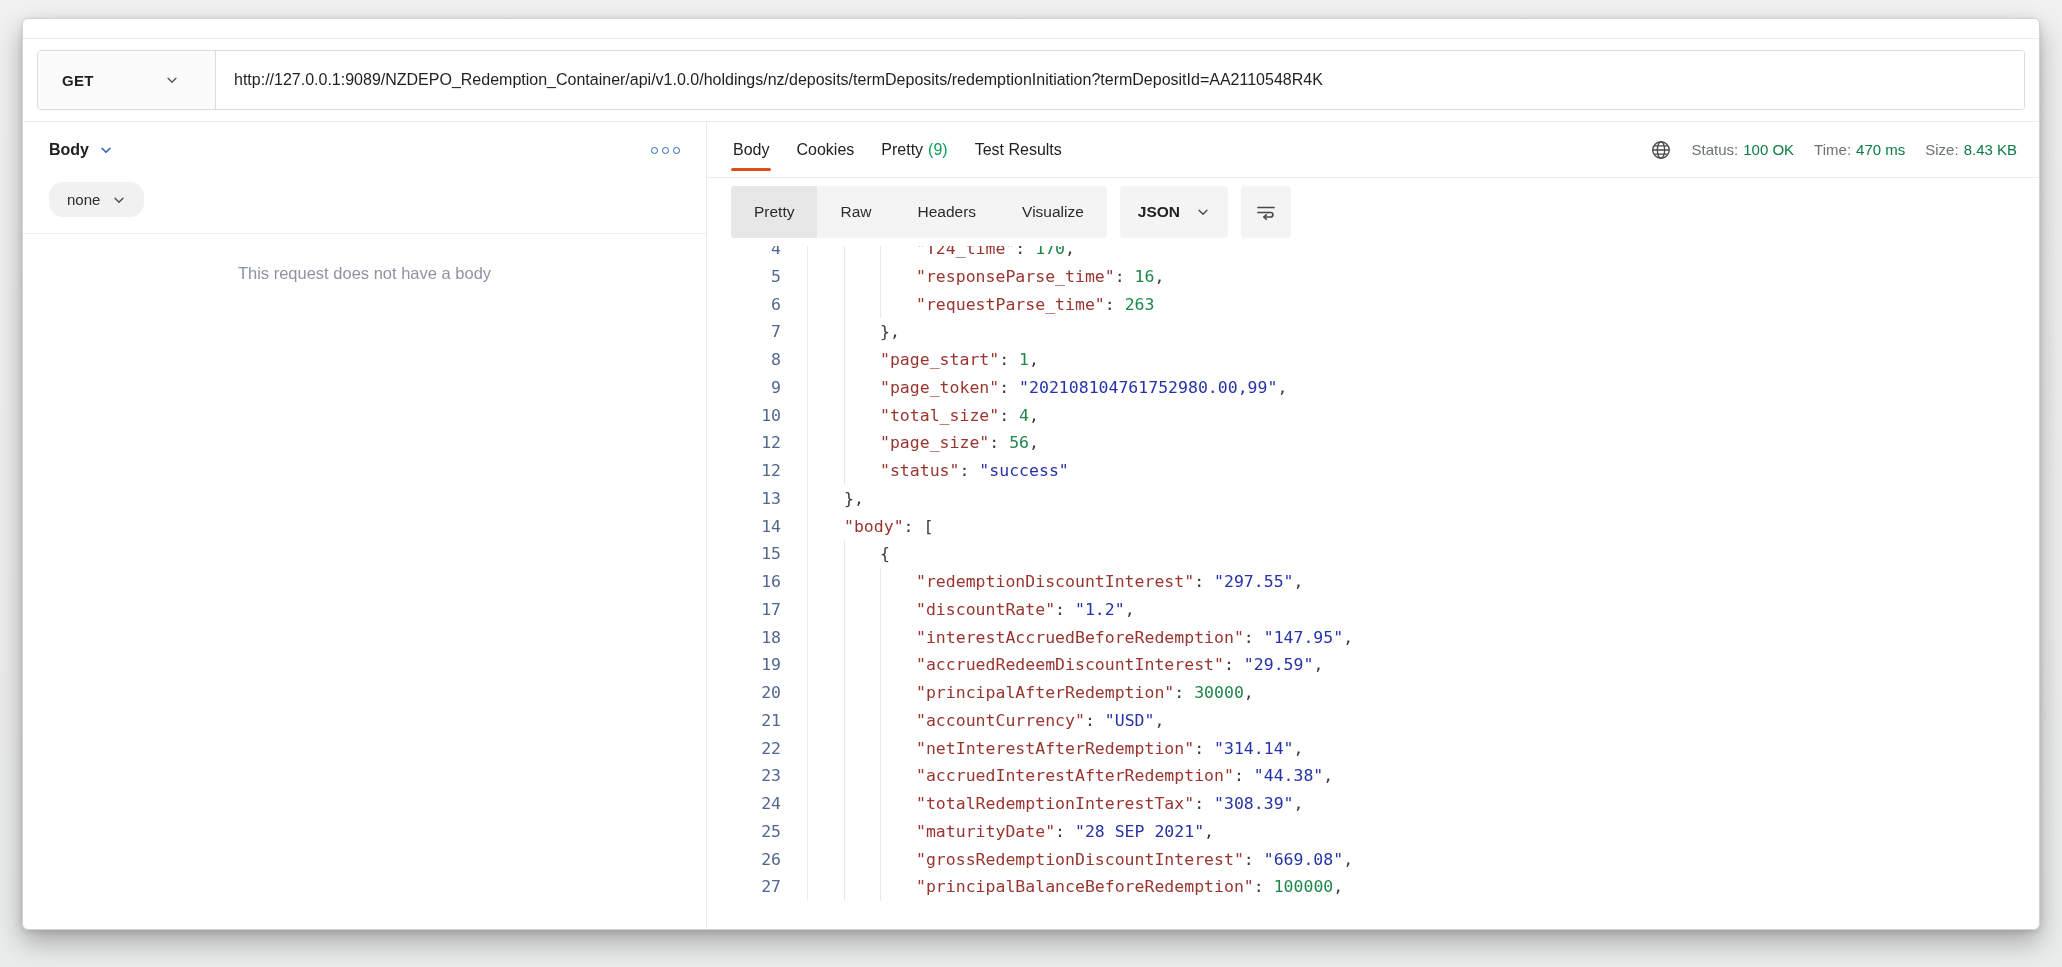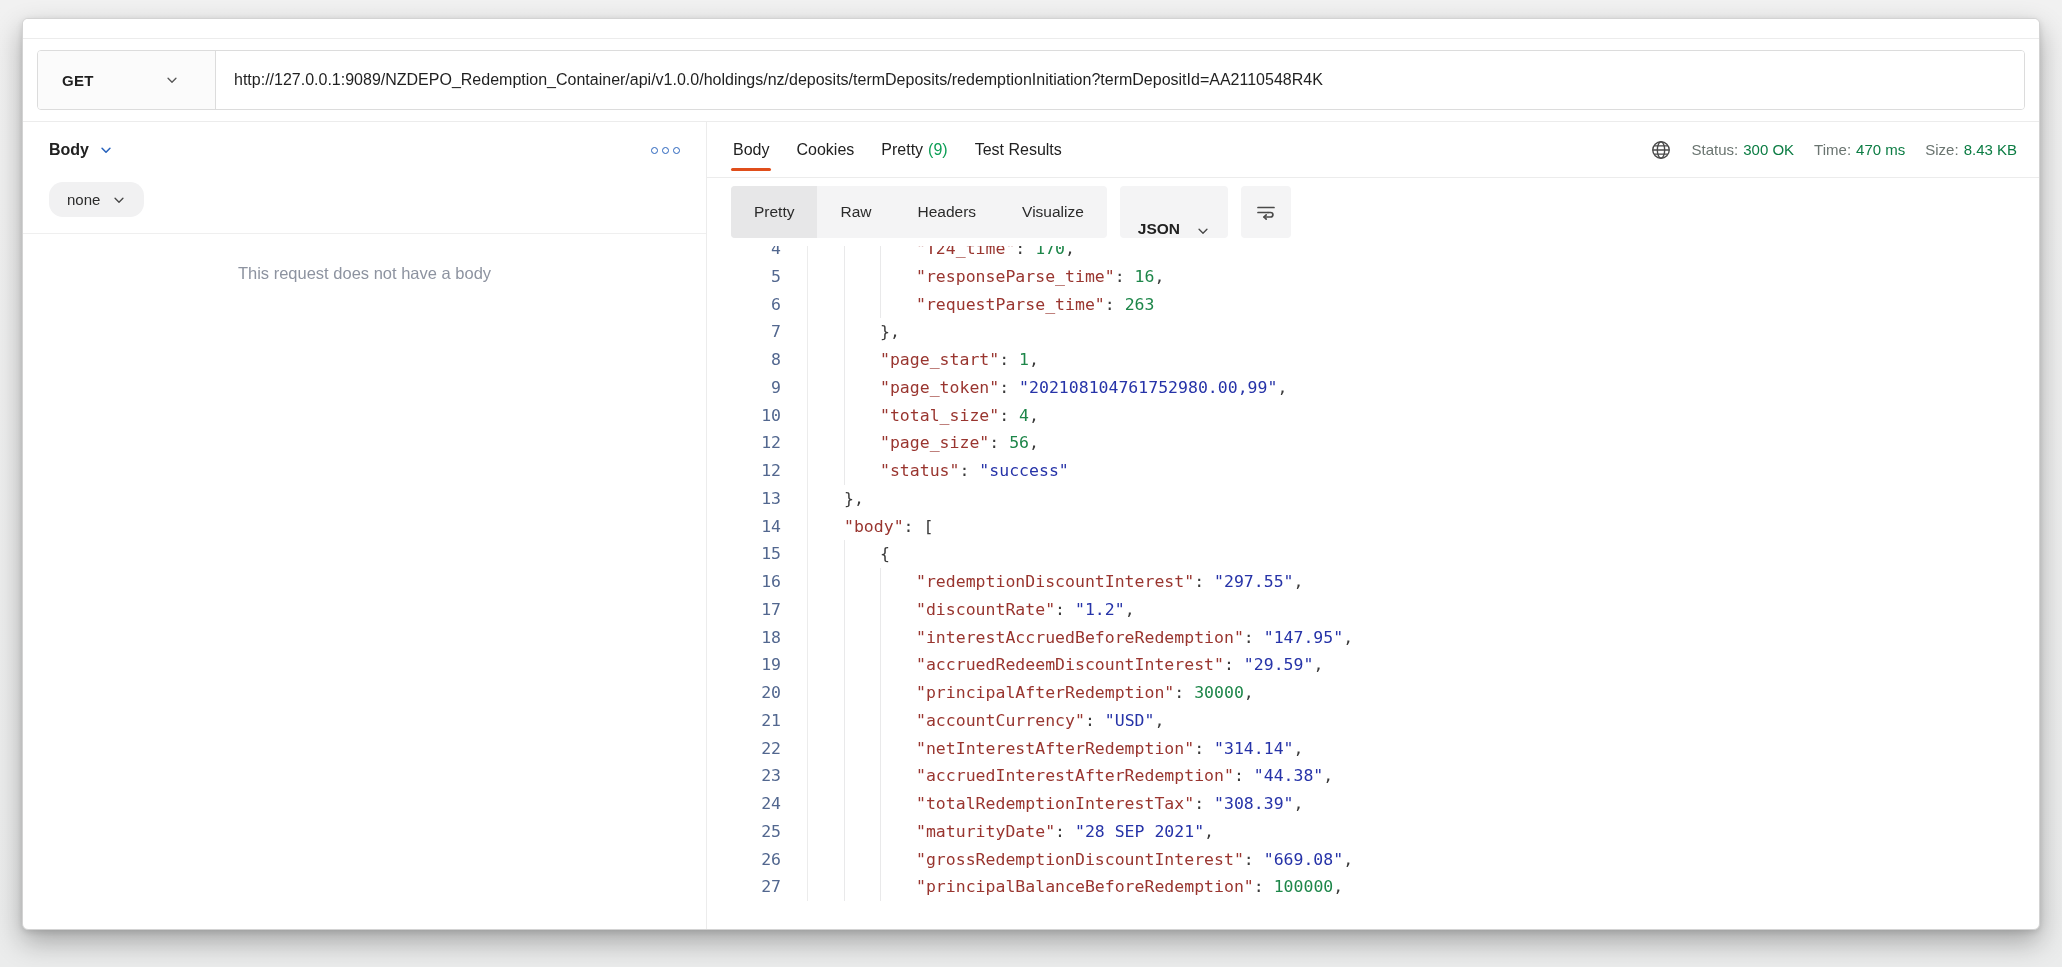--- a/index.html
+++ b/index.html
@@ -46,21 +46,21 @@
   .resp-meta { margin-left:auto; display:flex; align-items:center; gap:20px; font-size:15px; white-space:nowrap; }
   .meta-pair { color:#6a7470; }
   .meta-pair b { font-weight:400; color:#0b7c43; margin-left:5px; }
   .globe { width:22px; height:22px; flex:0 0 22px; cursor:pointer; }
 
   
   .view-row { height:68px; display:flex; align-items:center; padding:0 24px; gap:13px; }
   .seg-group { display:flex; background:#f4f4f5; border-radius:4px; overflow:hidden; height:52px; align-items:stretch; }
   .seg { display:flex; align-items:center; padding:0 23px; font-size:15.5px; color:#2b2b2b; cursor:pointer; }
   .seg.active { background:#e7e7e8; }
-  .lang-select { display:flex; align-items:flex-end; gap:16px; background:#f4f4f5; border-radius:4px; height:52px; padding:0 18px; font-size:15.5px; font-weight:700; color:#212121; cursor:pointer; }
+  .lang-select { display:flex; align-items:center; gap:16px; background:#f4f4f5; border-radius:4px; height:52px; padding:0 18px; font-size:15.5px; font-weight:700; color:#212121; cursor:pointer; }
   .wrap-btn { width:50px; height:52px; background:#f4f4f5; border-radius:4px; display:flex; align-items:center; justify-content:center; cursor:pointer; }
 
   
   .code-viewport { flex:1; overflow:hidden; position:relative; font-family:"DejaVu Sans Mono", monospace; font-size:16.5px; }
   .code-line { display:flex; height:27.75px; line-height:27.75px; white-space:pre; }
   .code-line:first-child { margin-top:-11px; }
   .ln { width:100px; flex:0 0 100px; text-align:right; padding-right:26px; color:#52678f; }
   .code-body { flex:1; position:relative; border-left:1px solid #ececec; }
   .guide { position:absolute; top:0; bottom:0; width:0; border-left:1px solid #e9e9ea; }
   .tok-key { color:#99352f; }
@@ -133,21 +133,21 @@
             <span class="rtab">
                 <span>Test Results</span>
               </span>
           </div>
           <div class="resp-meta">
             <svg class="globe" viewBox="0 0 24 24" fill="none" stroke="#4a4a4a" stroke-width="1.5">
               <circle cx="12" cy="12" r="9"></circle>
                 <ellipse cx="12" cy="12" rx="4" ry="9"></ellipse>
                 <path d="M3 12h18M4.5 7.5h15M4.5 16.5h15"></path>
             </svg>
-            <span class="meta-pair"><span>Status:</span><b>300 OK</b></span>
+            <span class="meta-pair"><span>Status:</span><b>100 OK</b></span>
             <span class="meta-pair"><span>Time:</span><b>470 ms</b></span>
             <span class="meta-pair"><span>Size:</span><b>8.43 KB</b></span>
           </div>
         </div>
 
         <div class="view-row">
           <div class="seg-group">
             <span class="seg active">Pretty</span>
             <span class="seg">Raw</span>
             <span class="seg">Headers</span>

